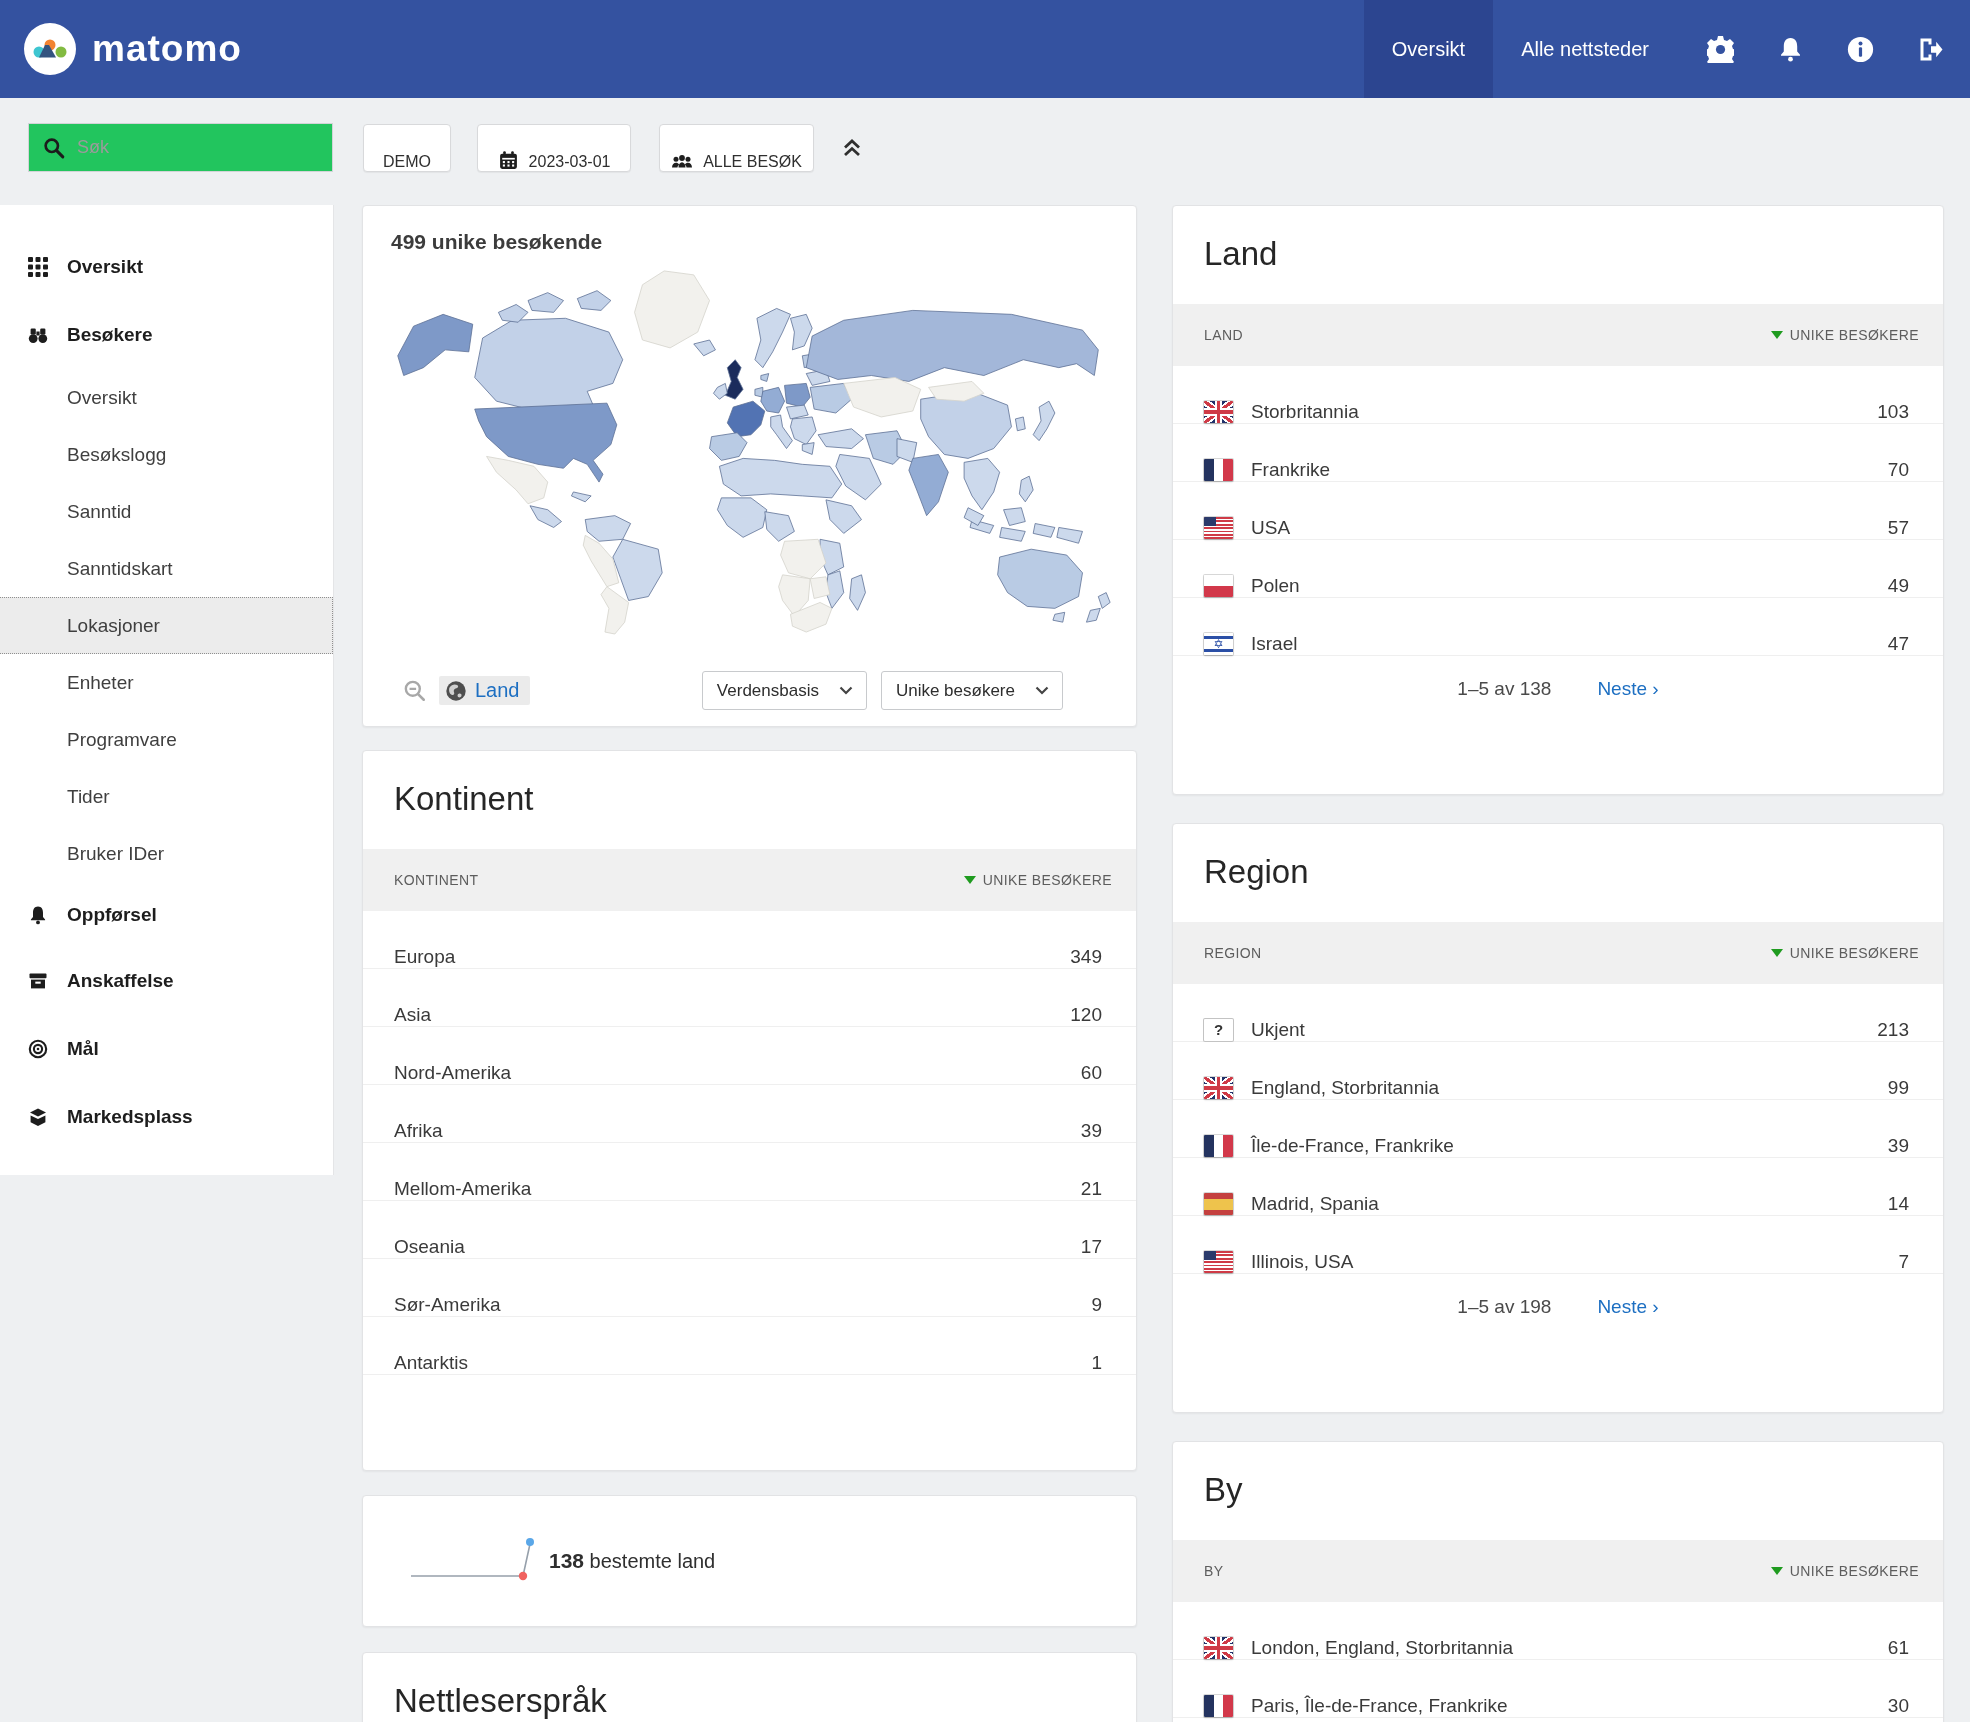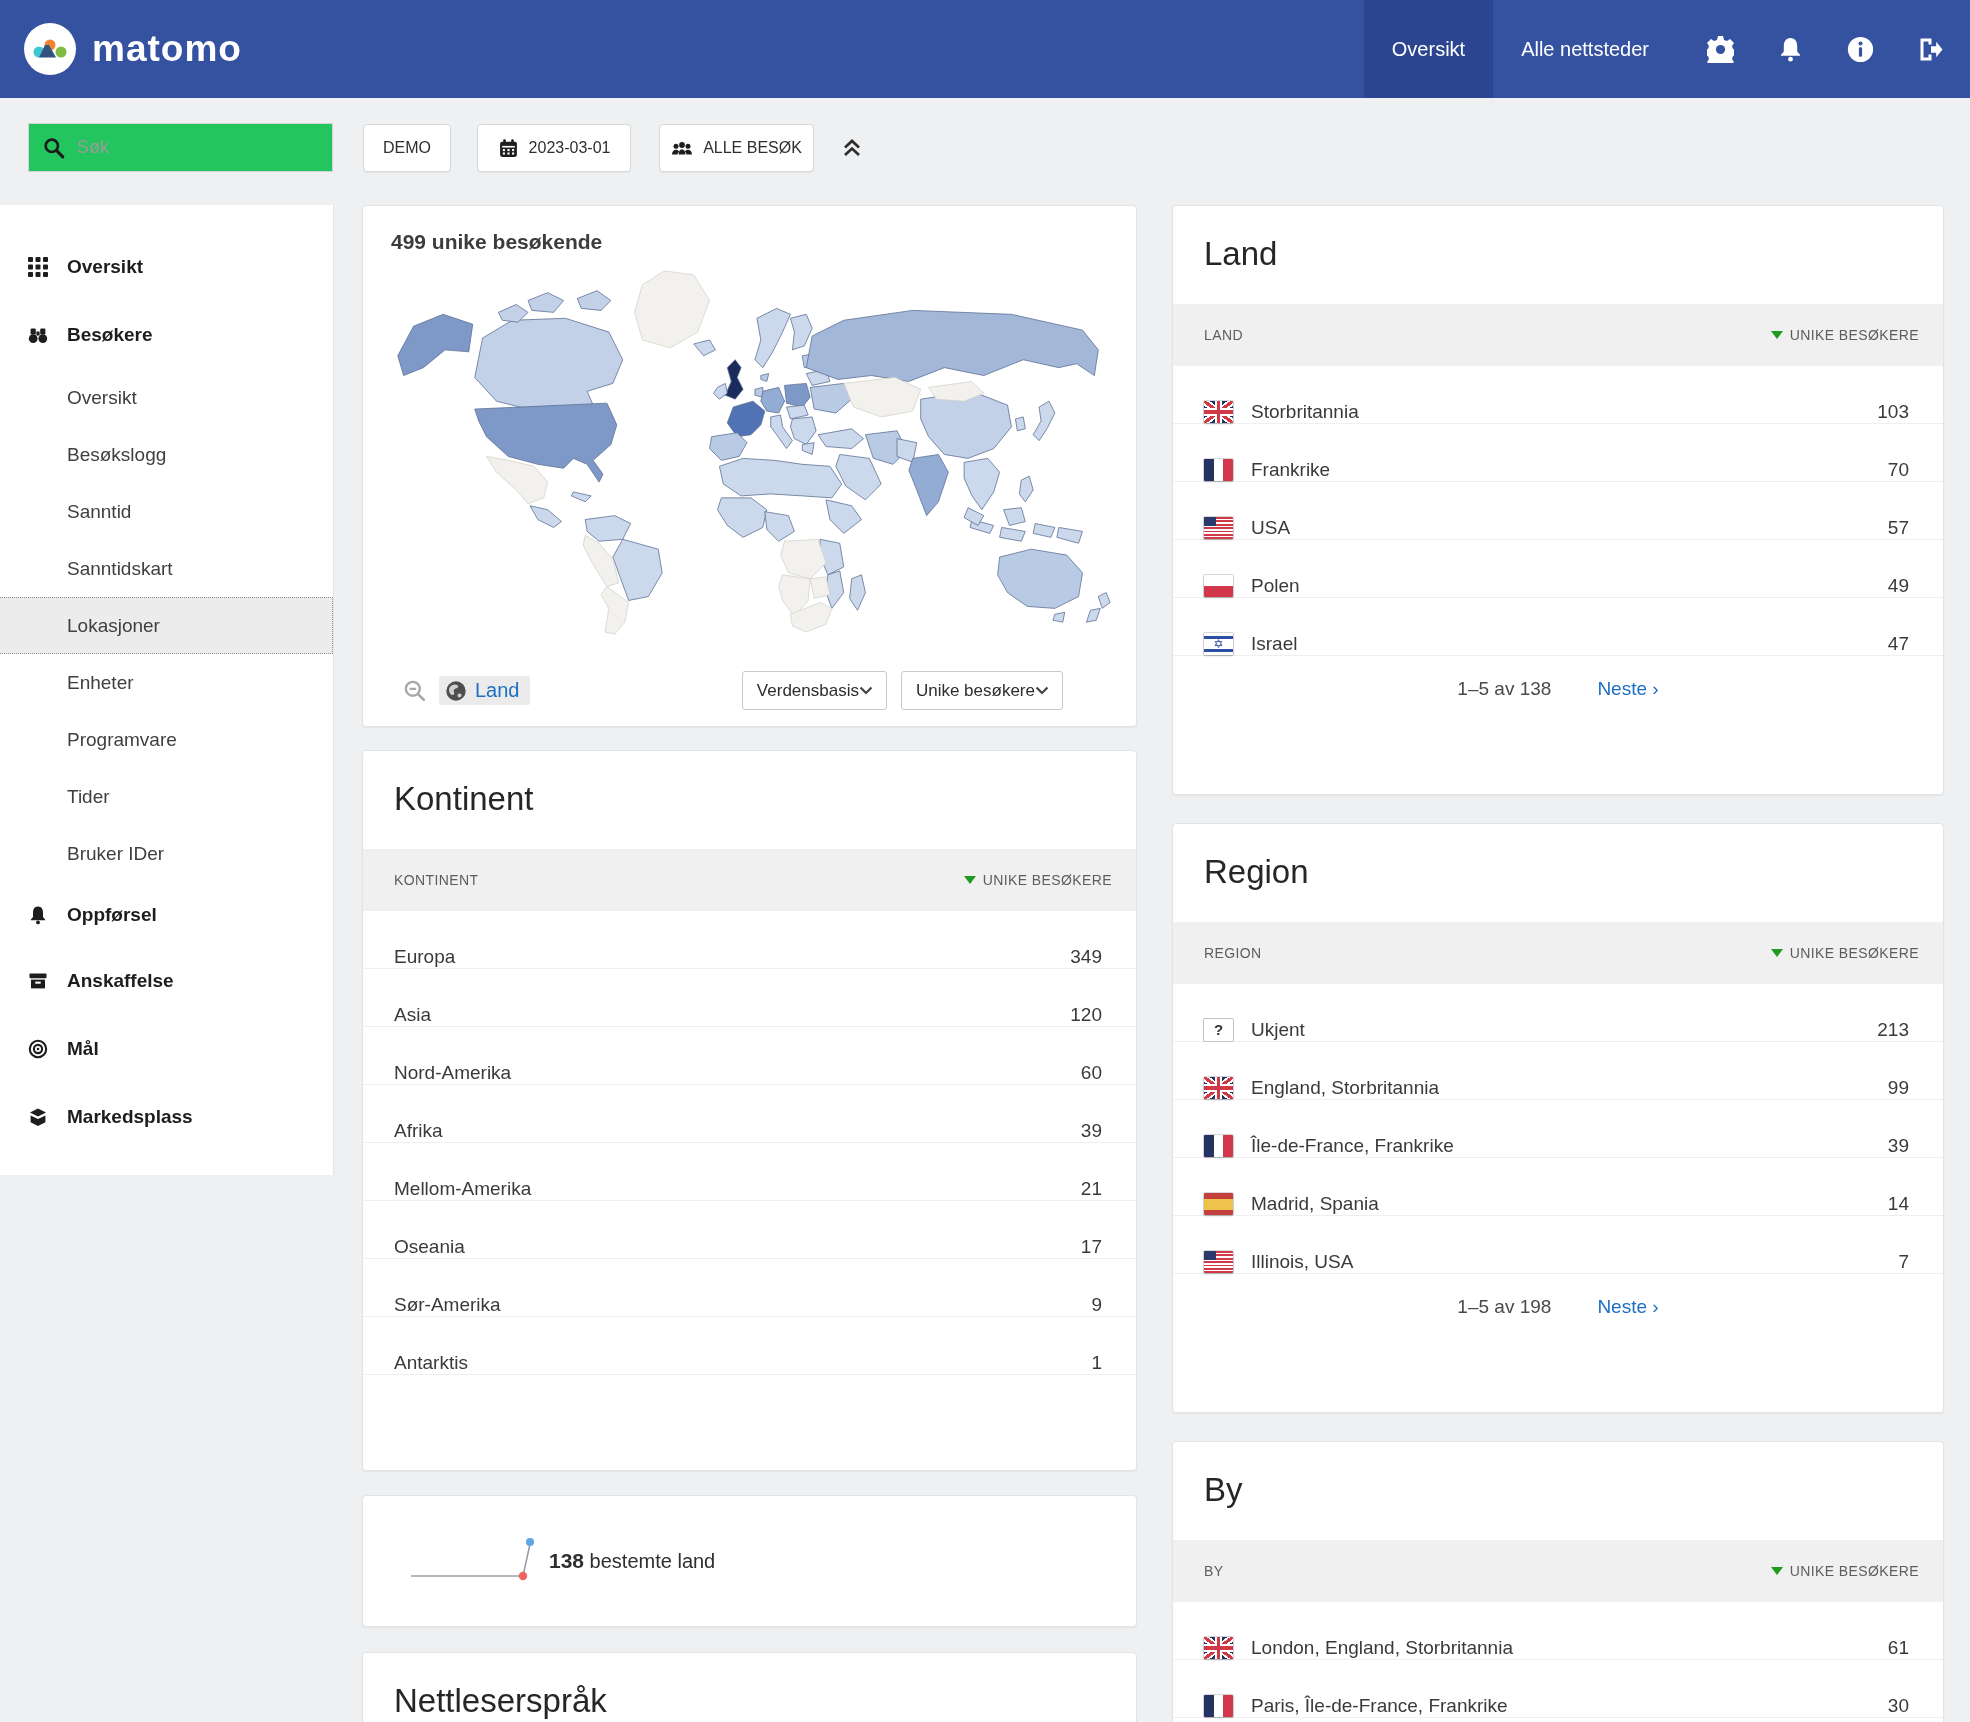--- a/index.html
+++ b/index.html
@@ -17,21 +17,21 @@
   .nav-right{margin-left:auto;display:flex;align-items:center;height:100%;}
   .nav-tab{height:100%;display:flex;align-items:center;padding:0 28px;color:#fff;font-size:20px;cursor:pointer;}
   .nav-tab.active{background:#2c4590;}
   .nav-icons{display:flex;align-items:center;gap:43px;margin:0 26px 0 30px;}
   .nav-icons .nicon{width:27px;height:27px;cursor:pointer;}
   
   .searchbox{position:absolute;left:28px;top:123px;width:305px;height:49px;background:#22c55e;border:1px solid #d2d4d7;border-radius:0;display:flex;align-items:center;box-sizing:border-box;}
   .searchbox input{border:none;outline:none;flex:1;font-size:18px;color:#444;font-family:inherit;background:transparent;}
   .searchbox input::placeholder{color:#9b9b9b;}
   .search-ic{margin:0 10px 0 14px;}
-  .ctl-btn{position:absolute;top:124px;height:48px;background:#fff;border:1px solid #d8d9db;border-radius:4px;box-shadow:0 1px 1px rgba(0,0,0,.05);display:flex;align-items:center;justify-content:center;gap:10px;font-size:16px;color:#2f2f2f;box-sizing:border-box;cursor:pointer;}
+  .ctl-btn{position:absolute;top:124px;height:48px;background:#fff;border:1px solid #d8d9db;border-radius:4px;box-shadow:0 1px 1px rgba(0,0,0,.05);display:flex;align-items:flex-end;justify-content:center;gap:10px;font-size:16px;color:#2f2f2f;box-sizing:border-box;cursor:pointer;}
   #btn-site{left:363px;width:88px;}
   #btn-date{left:477px;width:154px;}
   #btn-segment{left:659px;width:155px;}
   .collapse-ic{position:absolute;left:838px;top:134px;width:28px;height:28px;cursor:pointer;}
   
   .sidebar{position:absolute;left:0;top:205px;width:334px;height:970px;background:#fff;border-right:1px solid #e4e5e7;box-sizing:border-box;padding-top:28px;}
   .side-cat{height:68px;display:flex;align-items:center;font-size:19px;font-weight:700;color:#1d1d1d;cursor:pointer;}
   .side-cat .sic{width:20px;height:20px;margin:0 19px 0 28px;color:#1d1d1d;flex:none;}
   .side-sub{height:57px;display:flex;align-items:center;padding-left:67px;font-size:19px;color:#3f3f3f;cursor:pointer;box-sizing:border-box;}
   .side-sub.selected{background:#ececec;border:1px dotted #8f8f8f;border-left:none;border-right:1px dotted #8f8f8f;}
@@ -76,21 +76,21 @@
       linear-gradient(90deg,transparent 43.5%,#cf3a46 43.5% 56.5%,transparent 56.5%),
       linear-gradient(180deg,transparent 40%,#cf3a46 40% 60%,transparent 60%);}
   .flag[data-flag="unknown"]{background:#fff;box-shadow:0 0 0 1px #c3c3c3;}
   .flag[data-flag="unknown"]::after{content:"?";position:absolute;inset:0;text-align:center;line-height:22px;font-size:15px;font-weight:700;color:#333;}
   
   .map-title{padding:24px 28px 6px;font-size:21px;font-weight:700;color:#3c3c3c;}
   .map-stage{display:flex;justify-content:center;}
   .map-ctrl{position:absolute;left:40px;right:73px;bottom:16px;display:flex;align-items:center;}
   .map-level{display:flex;align-items:center;gap:8px;background:#ebebeb;padding:3px 10px 3px 6px;border-radius:2px;margin-left:12px;cursor:pointer;}
   .map-level span{color:#1d6fc2;font-size:20px;}
-  .mapselect{height:37px;border:1px solid #c8cacd;border-radius:3px;background:#fff;display:flex;align-items:center;gap:0;padding:0 13px 0 14px;font-size:17px;color:#2e2e2e;cursor:pointer;}
+  .mapselect{height:37px;border:1px solid #c8cacd;border-radius:3px;background:#fff;display:flex;align-items:center;gap:20px;padding:0 13px 0 14px;font-size:17px;color:#2e2e2e;cursor:pointer;}
   .selgroup{margin-left:auto;display:flex;gap:14px;}
   
   .spark-wrap{display:flex;align-items:center;padding-left:35px;gap:2px;margin-left:9px;}
   .spark-text{font-size:20px;color:#2f2f2f;}
   .spark-text b{font-size:21px;}
 </style>
 </head>
 <body>
 
 <div class="topbar">

